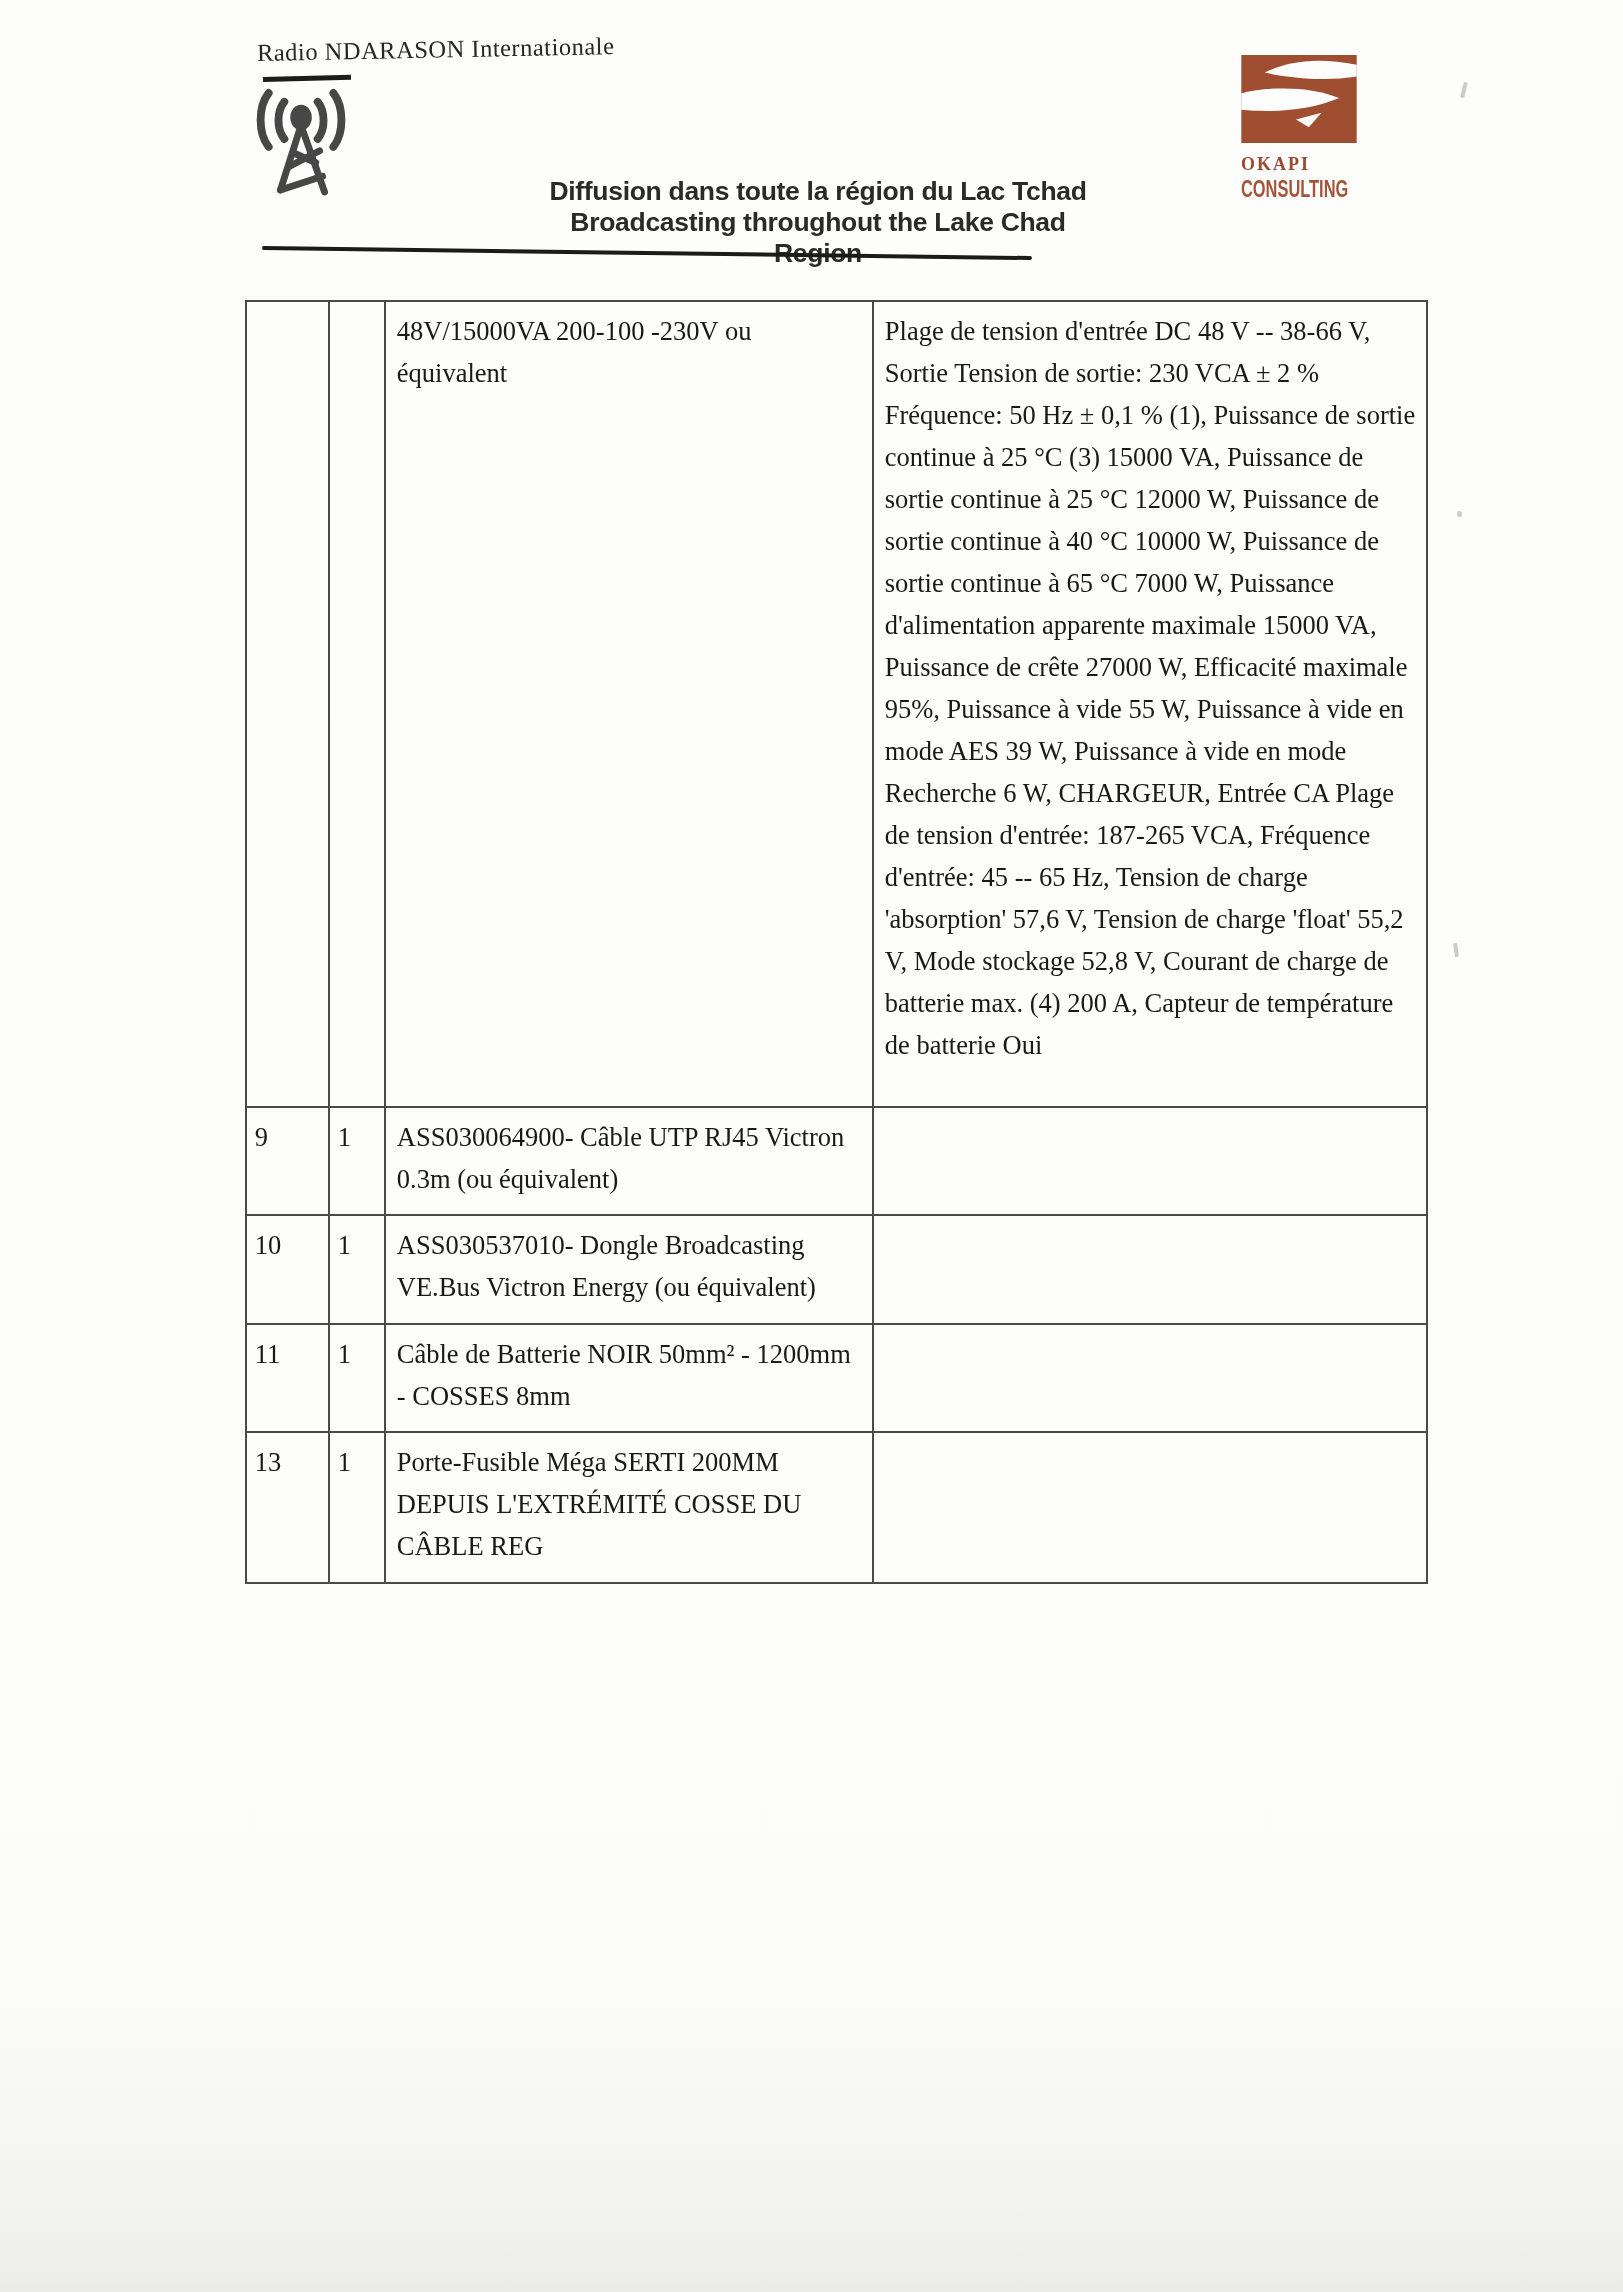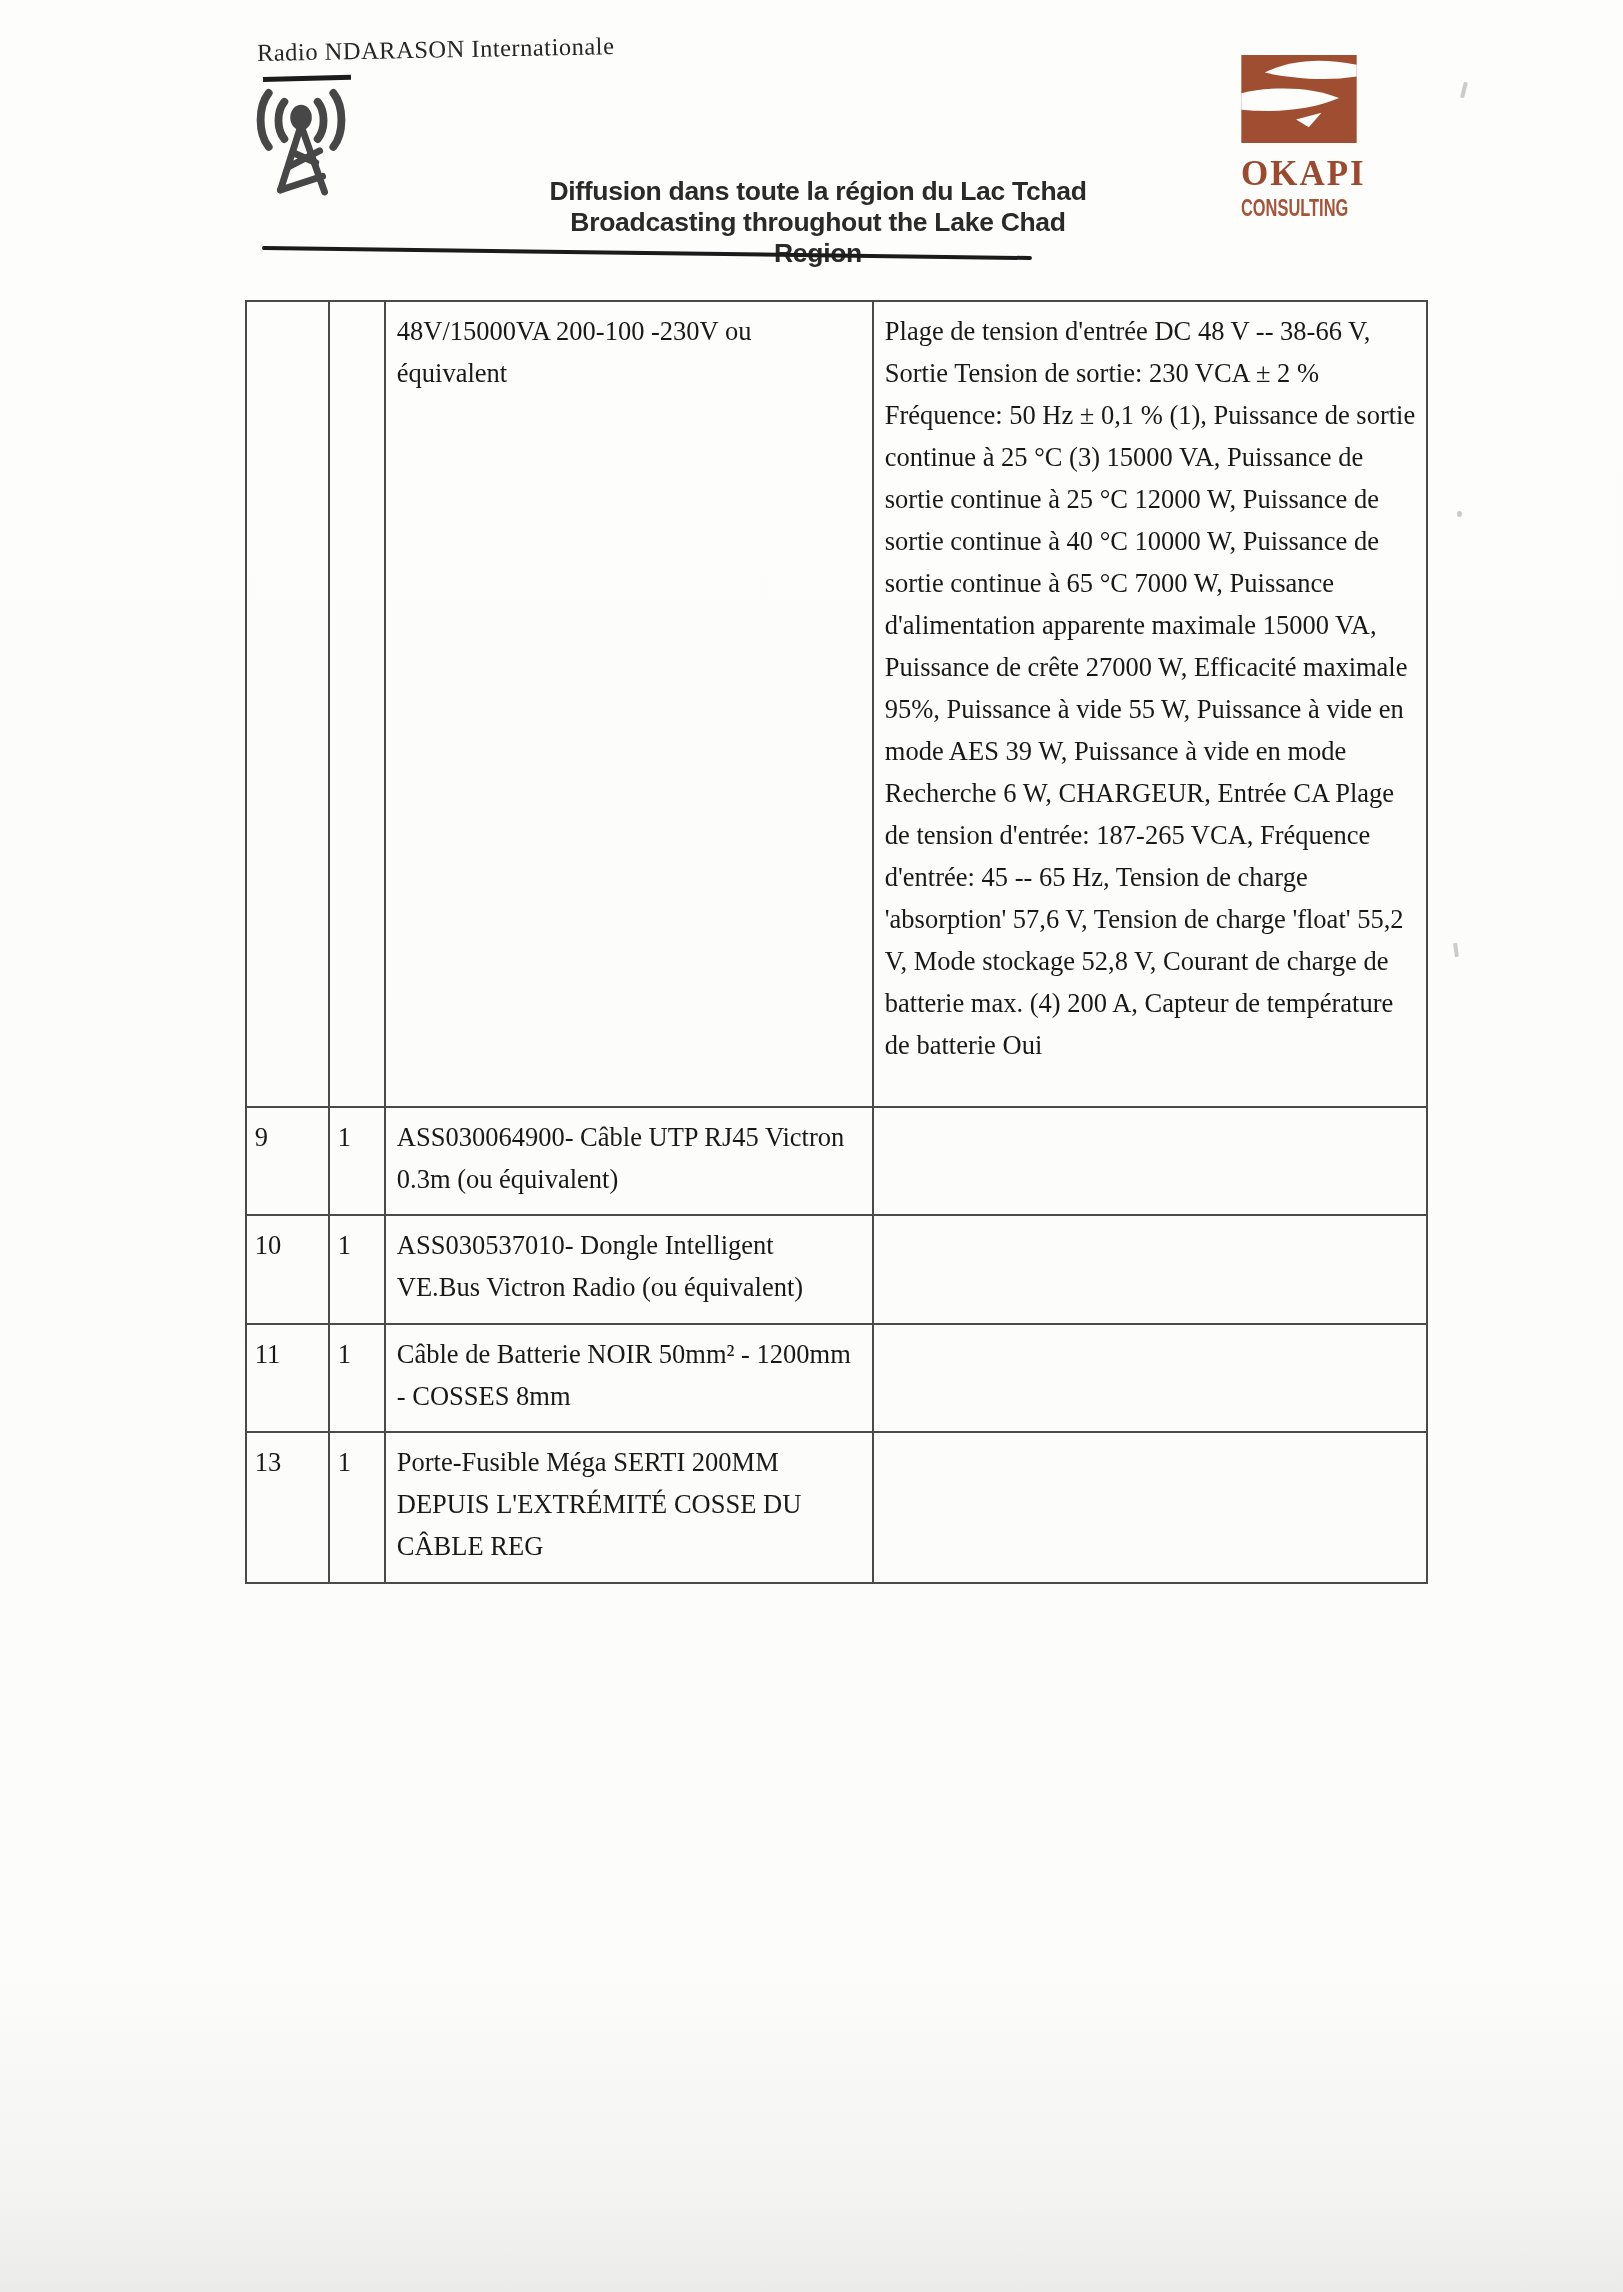--- a/index.html
+++ b/index.html
@@ -38,21 +38,21 @@
   .header-rule {
     position:absolute; left:262px; top:246px; width:770px; height:3.9px;
     background:#1b1b1b; border-radius:2px;
     transform:rotate(0.75deg); transform-origin:left center;
   }
 
   .logo { position:absolute; left:1241px; top:55px; width:123px; }
   .logo-title {
     display:block; margin-top:6.9px;
     font-family:"Liberation Serif", serif; font-weight:bold;
-    font-size:35px; letter-spacing:2px; color:#9c4a2f; white-space:nowrap;
+    font-size:18px; letter-spacing:2px; color:#9c4a2f; white-space:nowrap;
   }
   .logo-sub {
     display:block; font-weight:bold; font-size:21.6px; color:#a35439;
     transform:scale(0.76,1.1); transform-origin:left top; white-space:nowrap;
   }
 
   
   .artifact { position:absolute; background:#9a9a9a; opacity:0.5; border-radius:1px; }
   .a1 { left:1462px; top:82px;  width:3.9px; height:15.7px; transform:rotate(14deg); }
   .a2 { left:1457px; top:511px; width:4.9px; height:5.9px; border-radius:50%; }
@@ -161,21 +161,21 @@
   </tr>
 
   <tr>
     <td class="col-num">
       <div class="cell-inner">10</div>
     </td>
     <td class="col-qty">
       <div class="cell-inner">1</div>
     </td>
     <td class="col-desc">
-      <div class="cell-inner">ASS030537010- Dongle Intelligent VE.Bus Victron Radio (ou équivalent)</div>
+      <div class="cell-inner">ASS030537010- Dongle Broadcasting VE.Bus Victron Energy (ou équivalent)</div>
     </td>
     <td class="col-spec">
       <div class="cell-inner"></div>
     </td>
   </tr>
 
   <tr>
     <td class="col-num">
       <div class="cell-inner">11</div>
     </td>

